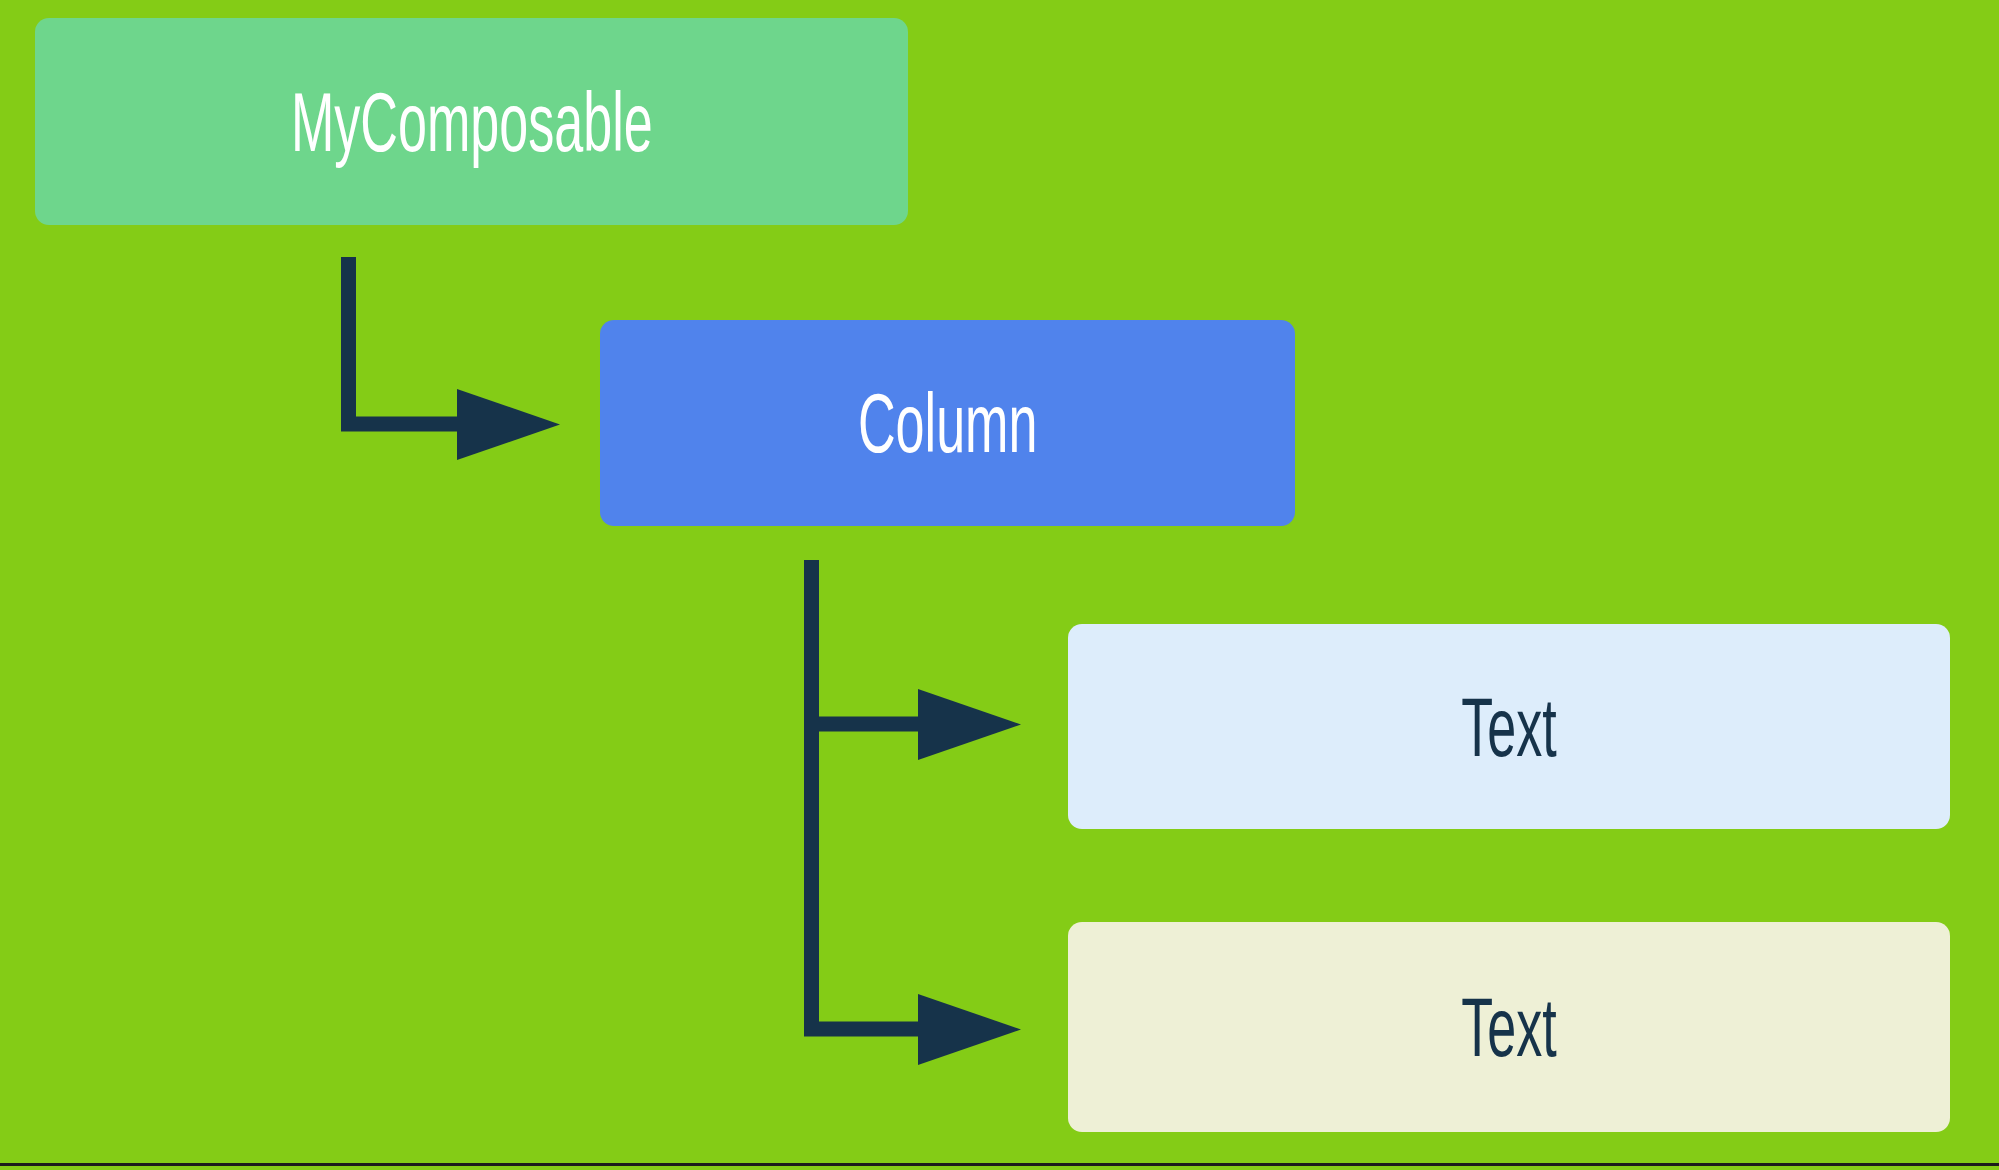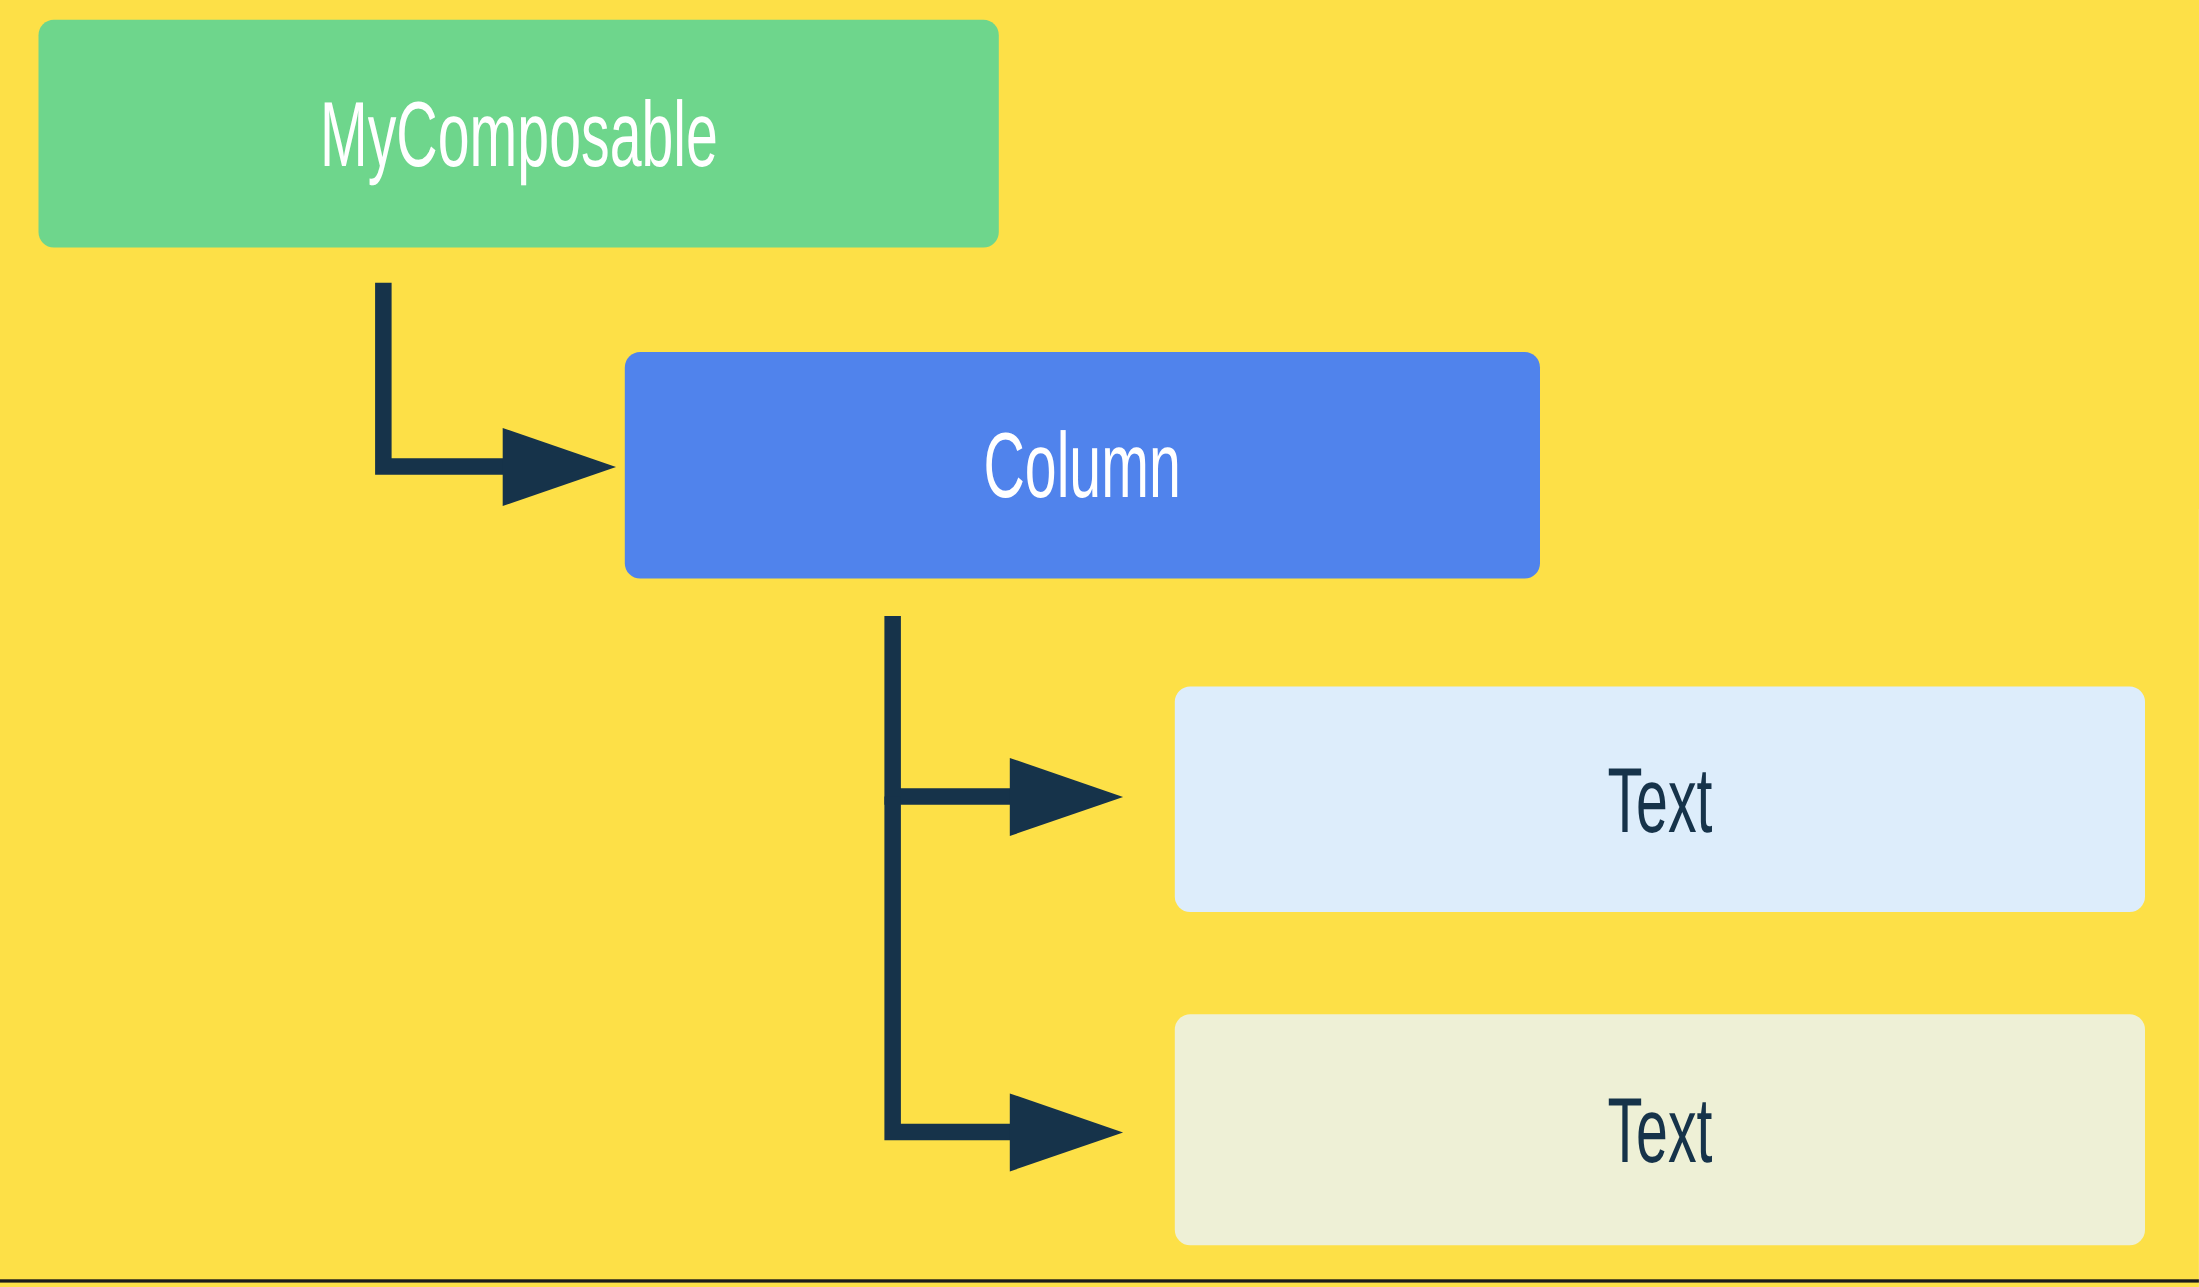--- a/index.html
+++ b/index.html
@@ -38,23 +38,23 @@
     white-space: nowrap;
   }
   
   #node-root {
     left: 35px;
     top: 18px;
     width: 873px;
     height: 207px;
   }
   #node-column {
-    left: 568px;
+    left: 600px;
     top: 320px;
-    width: 832px;
+    width: 695px;
     height: 206px;
   }
   #node-text-1 {
     left: 1068px;
     top: 624px;
     width: 882px;
     height: 205px;
   }
   #node-text-2 {
     left: 1068px;
@@ -74,21 +74,21 @@
     position: absolute;
     left: 0;
     top: 1163px;
     width: 1999px;
     height: 3px;
   }
 </style>
 </head>
 <body>
 
-<div id="canvas" style="background: #fde047;">
+<div id="canvas" style="background: #84cc16;">
 
   <svg id="connectors" viewBox="0 0 1999 1170" width="1999" height="1170" xmlns="http://www.w3.org/2000/svg">
 
     <g>
       <path d="M 348.5 257 L 348.5 424 L 460 424" fill="none" stroke="#16334a" stroke-width="15" stroke-linecap="butt" stroke-linejoin="miter"></path>
       <polygon points="457,389 560,424.5 457,460" fill="#16334a"></polygon>
     </g>
 
     <g>
       <path d="M 811.5 560 L 811.5 724 L 921 724" fill="none" stroke="#16334a" stroke-width="15" stroke-linecap="butt" stroke-linejoin="miter"></path>

